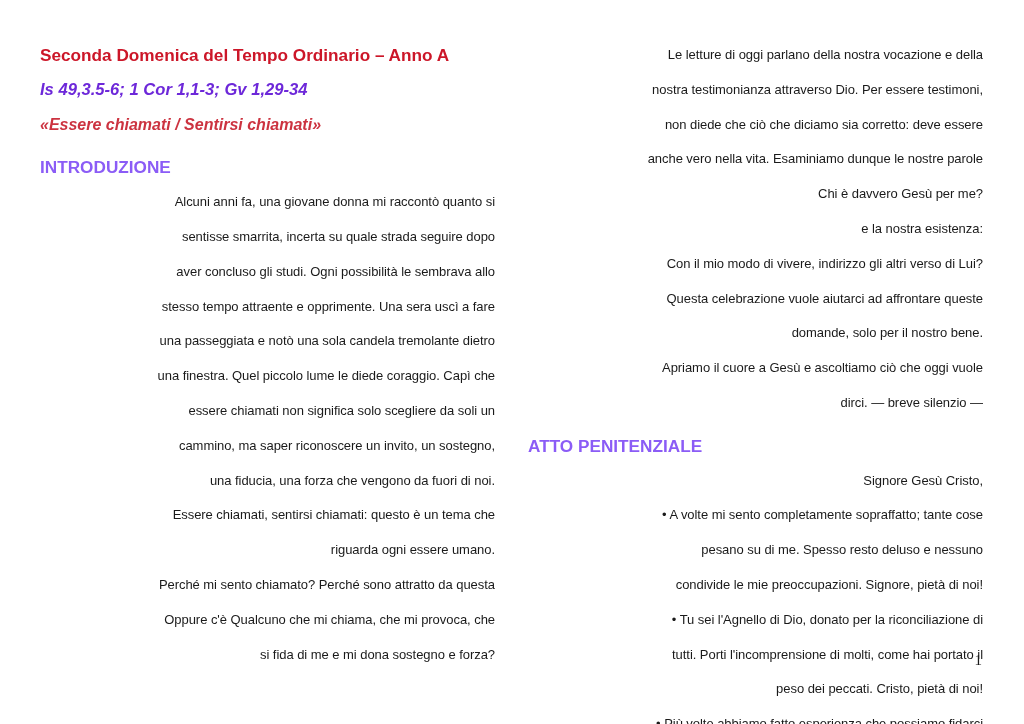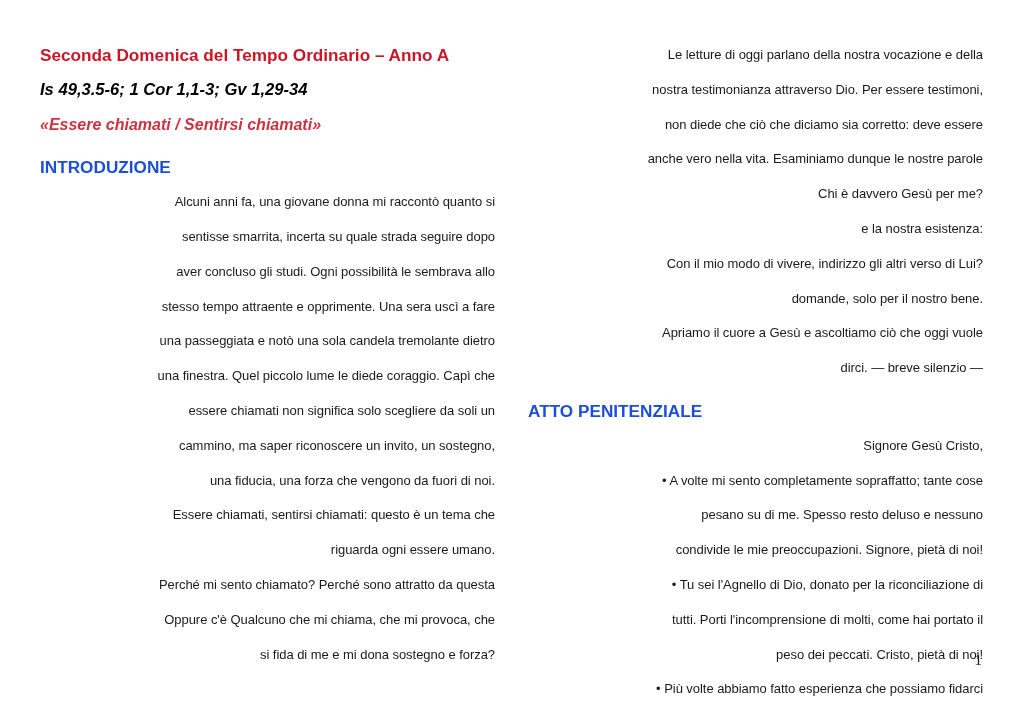--- a/index.html
+++ b/index.html
@@ -46,39 +46,39 @@
 
   .title-red {
     color: #CC1628;
     font-weight: bold;
     font-size: 17.2px;
     line-height: 34.8px;
     white-space: pre-wrap;
   }
 
   .ref-red {
-    color: #000000;
+    color: #6d28d9;
     font-style: italic;
     font-weight: bold;
     font-size: 16.6px;
     line-height: 34.8px;
     white-space: pre-wrap;
   }
 
   .quote-red {
     color: #CC3340;
     font-style: italic;
     font-weight: bold;
     font-size: 16px;
     line-height: 34.8px;
     white-space: pre-wrap;
   }
 
   .heading-blue {
-    color: #1d4ed8;
+    color: #8b5cf6;
     font-weight: bold;
     font-size: 17.2px;
     line-height: 34.8px;
     white-space: pre-wrap;
   }
 
   .spacer-sm { height: 8px; }
 
   .page-number {
     position: absolute;
@@ -131,20 +131,21 @@
     <div class="column">
 
       <div>
         <div class="line">Le letture di oggi parlano della nostra vocazione e della</div>
         <div class="line">nostra testimonianza attraverso Dio. Per essere testimoni,</div>
         <div class="line">non diede che ciò che diciamo sia corretto: deve essere</div>
         <div class="line">anche vero nella vita. Esaminiamo dunque le nostre parole</div>
         <div class="line">Chi è davvero Gesù per me?</div>
         <div class="line">e la nostra esistenza:</div>
         <div class="line">Con il mio modo di vivere, indirizzo gli altri verso di Lui?</div>
+        <div class="line">Questa celebrazione vuole aiutarci ad affrontare queste</div>
         <div class="line">domande, solo per il nostro bene.</div>
         <div class="line">Apriamo il cuore a Gesù e ascoltiamo ciò che oggi vuole</div>
         <div class="line">dirci. — breve silenzio —</div>
       </div>
 
       <div class="spacer-sm"></div>
 
       <div class="heading-blue">ATTO PENITENZIALE</div>
 
       <div>

